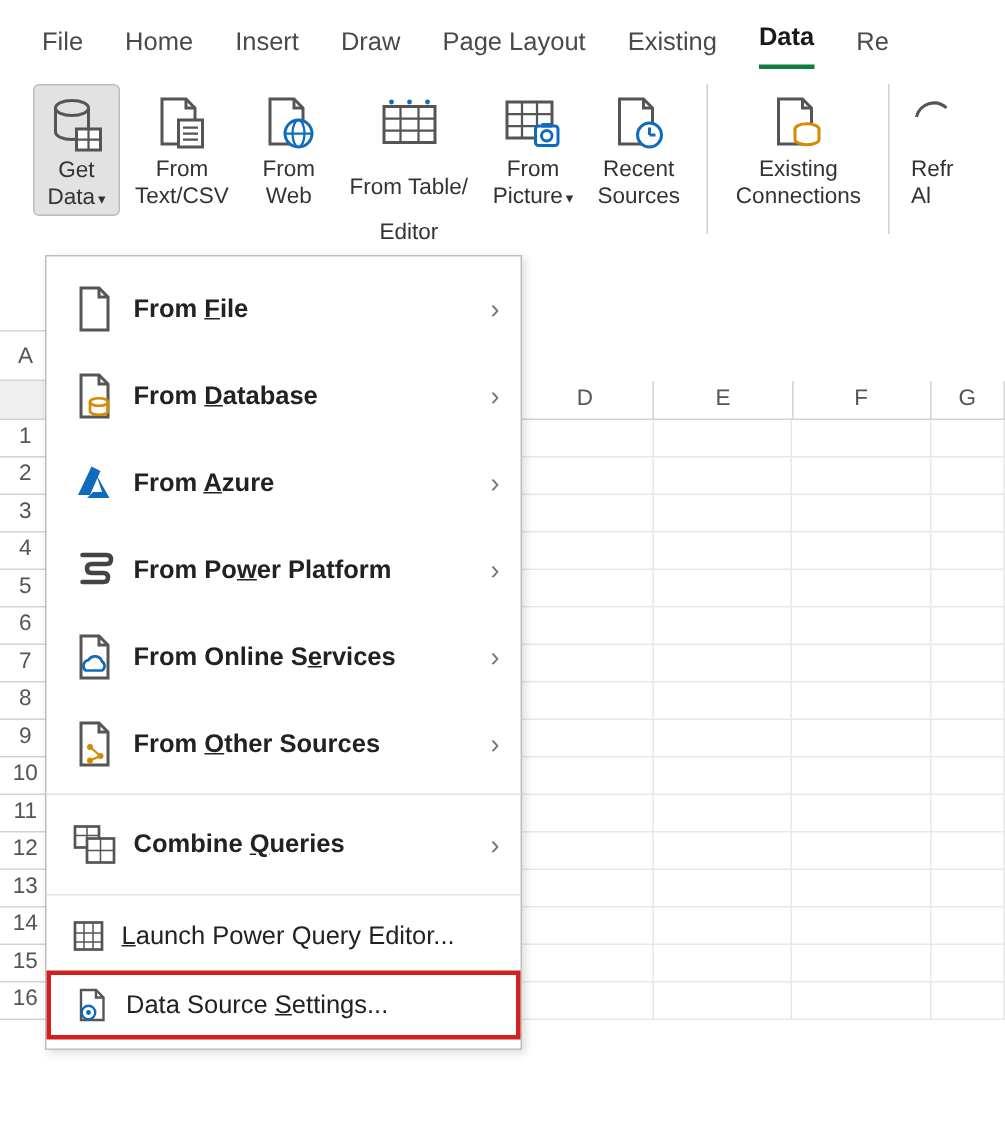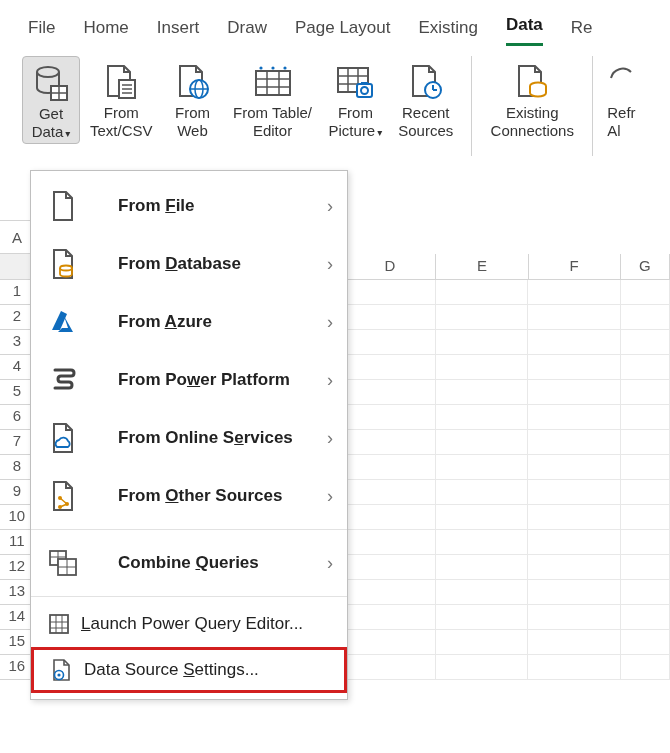--- a/index.html
+++ b/index.html
@@ -30,21 +30,21 @@
   .rows .row { display:flex; height:25px;}
   .rowhdr { width:35px; border-right:1px solid #d4d4d4; border-bottom:1px solid #d4d4d4; text-align:center; font-size:15px; color:#555; padding-top:2px;}
   .cell { width:93px; border-right:1px solid #e8e8e8; border-bottom:1px solid #e8e8e8;}
 
   
   .menu { position:absolute; left:30px; top:170px; width:318px; background:#fff; border:1px solid #bfbfbf; box-shadow:2px 2px 6px rgba(0,0,0,0.15); padding:6px 0; }
   .mitem { display:flex; align-items:center; height:58px; padding:0 14px 0 14px; cursor:pointer; position:relative;}
   .mitem.small { height:46px;justify-content:flex-end; }
   .mitem .micon { width:36px; display:flex; justify-content:center; }
   .mitem .mlabel { flex:1; font-size:17px; color:#222; padding-left:8px;}
-  .mitem.topcat .mlabel { font-weight:700;margin-left:29px; }
+  .mitem.topcat .mlabel { font-weight:700; }
   .mitem .chevron { font-size:18px; color:#777; }
   .msep { height:1px; background:#e2e2e2; margin:4px 0;}
   .highlight-box { border:3px solid #d21f1f; }
   u { text-decoration: underline; }
 </style>
 </head>
 <body>
 
 <div class="tabs">
   <div class="tab">File</div>
@@ -95,21 +95,21 @@
         <path d="M20 3 v6 h6" fill="none" stroke="#555" stroke-width="2"></path>
         <circle cx="23" cy="26" r="9" fill="#fff" stroke="#0f6cbd" stroke-width="2"></circle>
         <ellipse cx="23" cy="26" rx="4" ry="9" fill="none" stroke="#0f6cbd" stroke-width="1.5"></ellipse>
         <line x1="14" y1="26" x2="32" y2="26" stroke="#0f6cbd" stroke-width="1.5"></line>
       </svg>
     </span>
     <span>From</span>
     <span>Web</span>
   </div>
 
-  <div class="rbtn" style="min-width:92px;">
+  <div class="rbtn" style="min-width:92px;gap:12px;">
     <span class="icon-wrap">
       <svg width="40" height="34" viewBox="0 0 40 34">
         <rect x="3" y="6" width="34" height="24" fill="none" stroke="#555" stroke-width="2"></rect>
         <line x1="3" y1="14" x2="37" y2="14" stroke="#555" stroke-width="1.5"></line>
         <line x1="3" y1="22" x2="37" y2="22" stroke="#555" stroke-width="1.5"></line>
         <line x1="14" y1="6" x2="14" y2="30" stroke="#555" stroke-width="1.5"></line>
         <line x1="26" y1="6" x2="26" y2="30" stroke="#555" stroke-width="1.5"></line>
         <circle cx="8" cy="3" r="1.6" fill="#0f6cbd"></circle>
           <circle cx="20" cy="3" r="1.6" fill="#0f6cbd"></circle>
           <circle cx="32" cy="3" r="1.6" fill="#0f6cbd"></circle>

